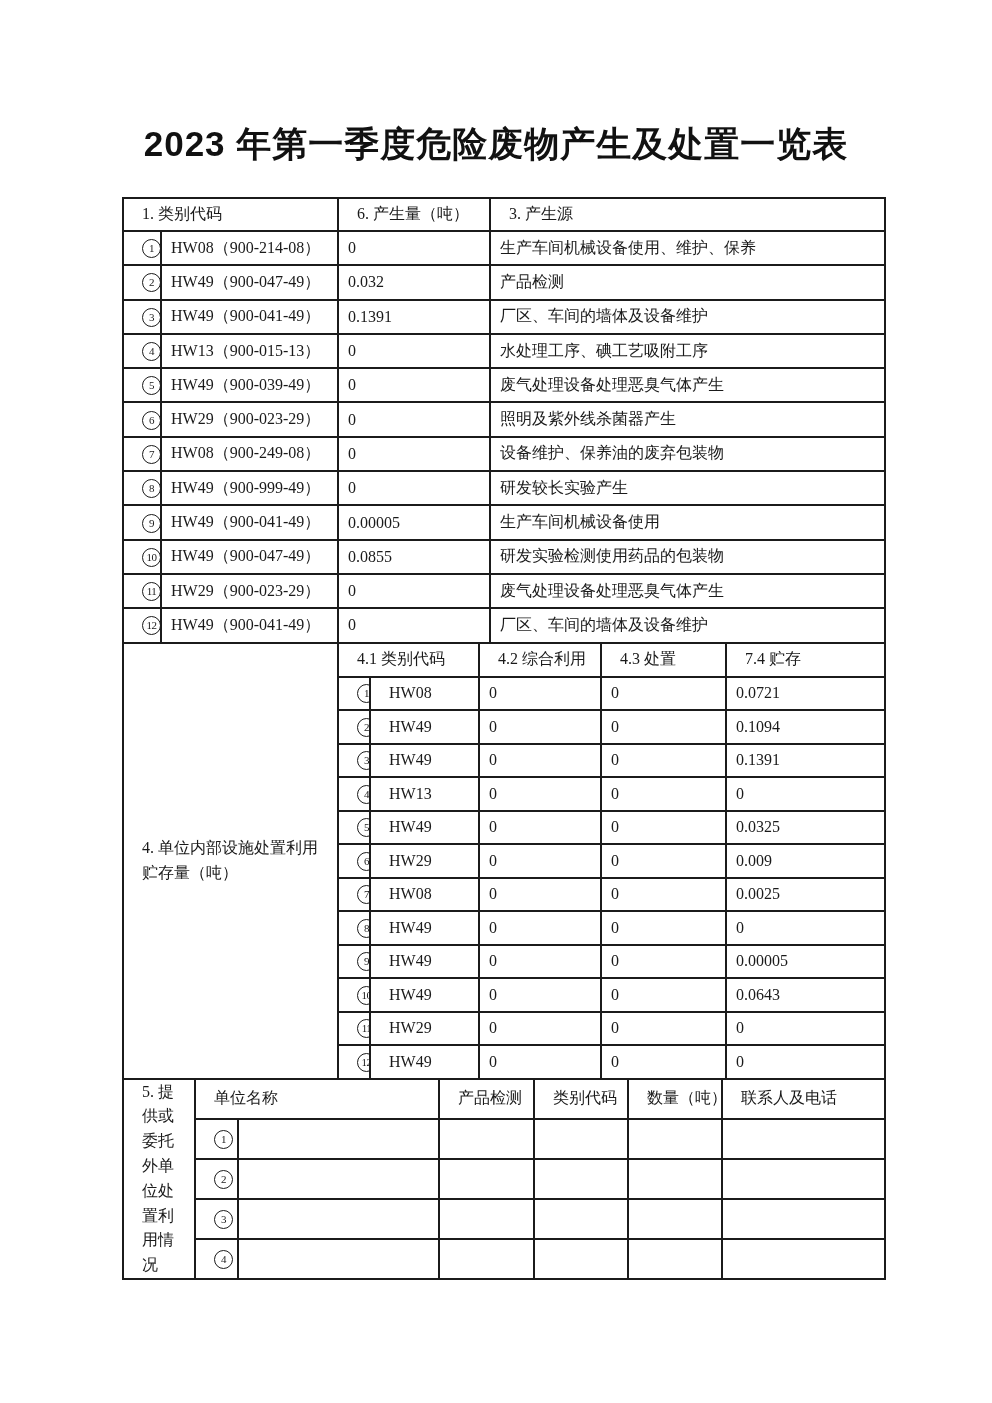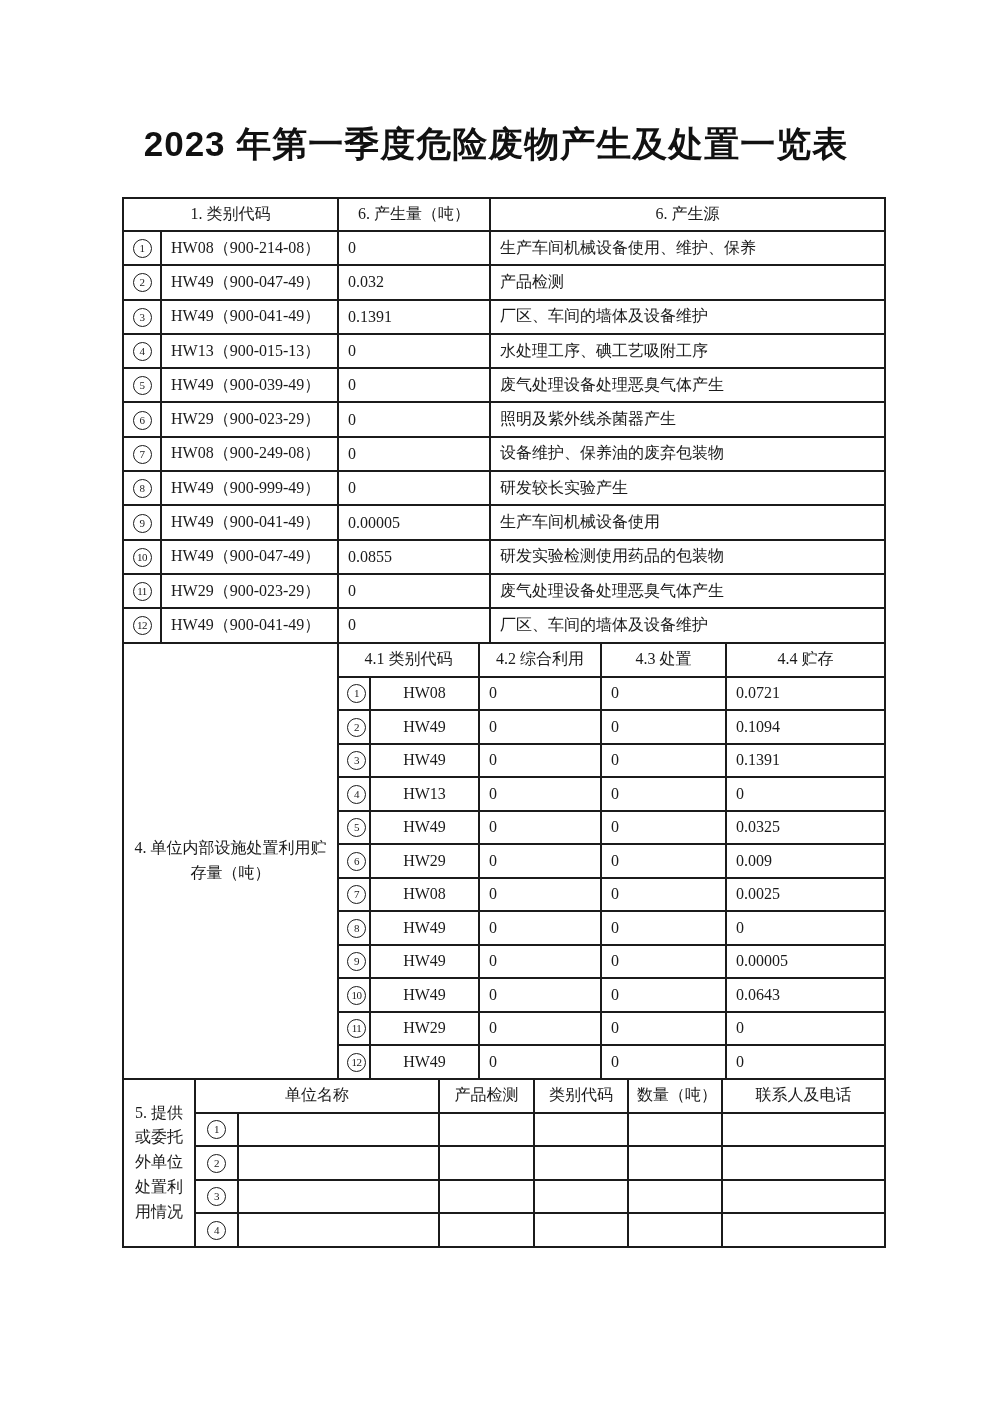--- a/index.html
+++ b/index.html
@@ -25,21 +25,21 @@
     font-size:16px; color:#1a1a1a;
     padding:0 4px 0 9px; overflow:hidden; white-space:nowrap;
     vertical-align:middle;
   }
   .t1 td { height:34.3px; }
   .t1 tr.hdr td { height:33px; }
   .t2 td { height:33.5px; }
   .t2 tr.hdr td { height:34px;margin-top:8px; }
   .t3 td { height:33.5px;margin-left:23px; }
   .t3 tr.hdr td { height:34px; }
-  td.c { text-align:center; padding:0 8px; }
+  td.c { padding:0 18px; }
   td.wrap { white-space:normal; line-height:1.55; }
   .num {
     display:inline-flex; align-items:center; justify-content:center;
     width:19px; height:19px; border:1.4px solid #1a1a1a; border-radius:50%;
     font-size:11px; line-height:1; letter-spacing:-0.5px;
     font-family:"Liberation Serif","DejaVu Serif",serif;
   }
 </style>
 </head>
 <body>
@@ -54,21 +54,21 @@
       <colgroup>
         <col style="width:38px">
           <col style="width:177px">
           <col style="width:152px">
           <col style="width:395px">
       </colgroup>
       <tbody>
         <tr class="hdr">
           <td class="c" colspan="2">1. 类别代码</td>
           <td class="c">6. 产生量（吨）</td>
-          <td class="c">6. 产生源</td>
+          <td class="c">3. 产生源</td>
         </tr>
 
           <tr>
             <td class="c"><span class="num">1</span></td>
             <td>HW08（900-214-08）</td>
             <td>0</td>
             <td>生产车间机械设备使用、维护、保养</td>
           </tr>
 
           <tr>
@@ -158,21 +158,21 @@
         <col style="width:122px">
           <col style="width:125px">
           <col style="width:159px">
       </colgroup>
       <tbody>
         <tr class="hdr">
           <td class="c wrap" rowspan="13">4. 单位内部设施处置利用贮存量（吨）</td>
           <td class="c" colspan="2">4.1 类别代码</td>
           <td class="c">4.2 综合利用</td>
           <td class="c">4.3 处置</td>
-          <td class="c">4.4 贮存</td>
+          <td class="c">7.4 贮存</td>
         </tr>
 
           <tr>
             <td class="c"><span class="num">1</span></td>
             <td class="c">HW08</td>
             <td>0</td>
             <td>0</td>
             <td>0.0721</td>
           </tr>
 

